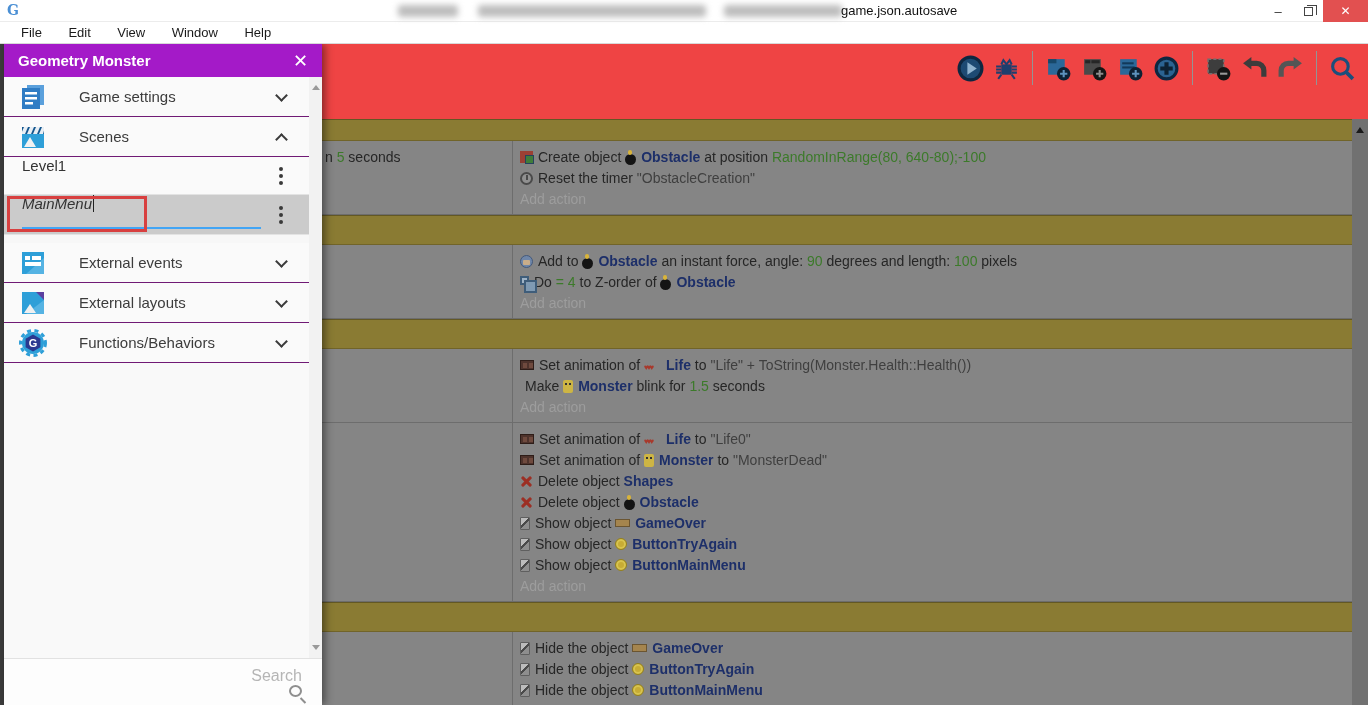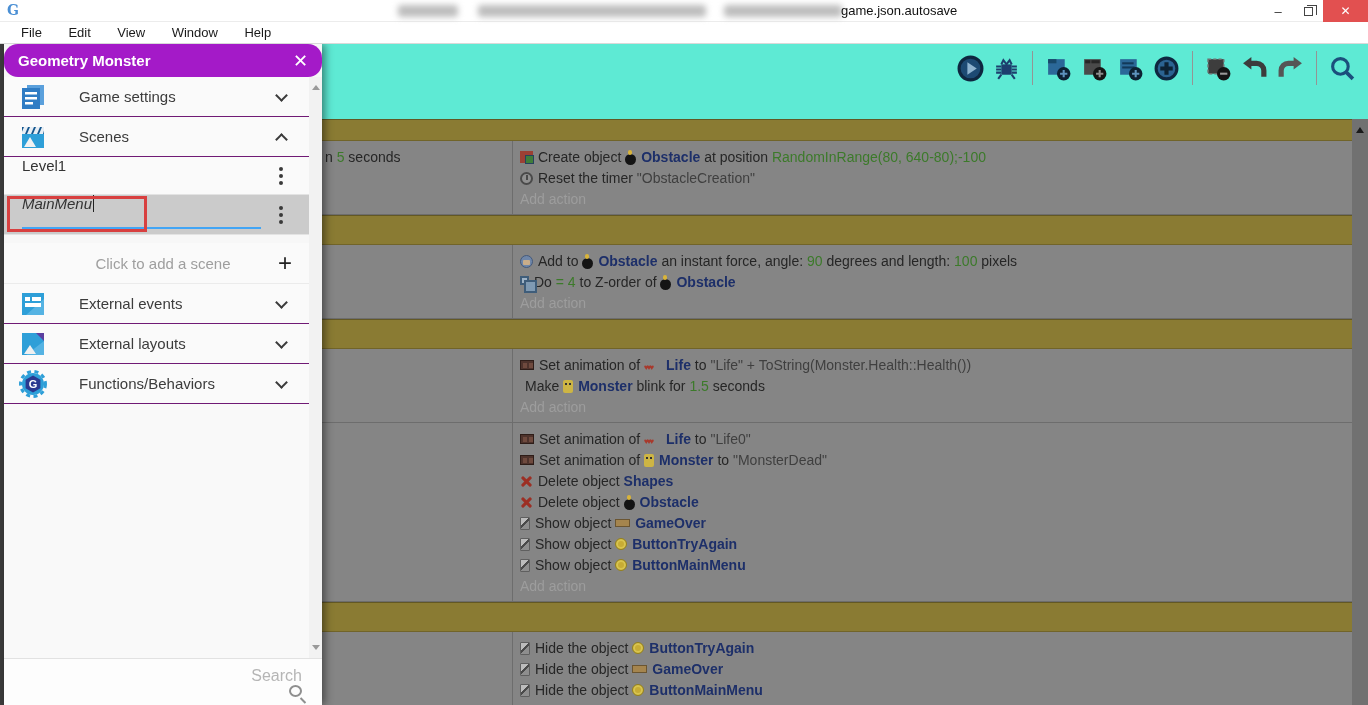--- a/index.html
+++ b/index.html
@@ -30,21 +30,21 @@
   .menubar { position:absolute; top:22px; left:0; width:1368px; height:22px; background:#ffffff;
     border-bottom:1px solid #d9d9d9; z-index:29; padding-left:10px; }
   .menubar span { display:inline-block; padding:3px 11px 0 11px; font-size:13px; color:#1a1a1a; }
 
   .left-strip { position:absolute; left:0; top:23px; width:4px; height:682px; background:#3c3c3c; z-index:20; }
 
   
   .panel { position:absolute; left:4px; top:44px; width:318px; height:661px; background:#f7f7f7;
     z-index:25; box-shadow:3px 0 8px rgba(0,0,0,0.45); }
   .panel-header { height:33px; background:#a41ac8; color:#fff; display:flex; align-items:center;
-    padding:0 14px; font-size:15px; font-weight:bold;border-radius:14px; }
+    padding:0 14px; font-size:15px; font-weight:bold; }
   .panel-close { margin-left:auto; font-size:18px; font-weight:normal; cursor:default; }
   .panel-close::before { content:'✕'; }
   .panel-body { position:absolute; top:33px; left:0; right:0; bottom:47px; background:#f9f9f9; }
   .prow { height:40px; display:flex; align-items:center; border-bottom:1px solid #701a75;
     position:relative; padding-left:14px; background:#fafafa; }
   .prow .licon { width:30px; height:30px; margin-right:31px; flex:0 0 auto; }
   .prow .plabel { font-size:15px; color:#3c3c3c; }
   .chev { width:9px; height:9px; border-right:2px solid #3a3a3a; border-bottom:2px solid #3a3a3a;
     position:absolute; right:36px; }
   .chev.down { transform:rotate(45deg); top:14px; }
@@ -70,21 +70,21 @@
   .mag { margin-left:auto; width:13px; height:13px; border:2px solid #8f8f8f; border-radius:50%; position:relative; }
   .mag::after { content:''; position:absolute; width:2px; height:7px; background:#8f8f8f;
     transform:rotate(-45deg); left:11px; top:10px; }
   .panel-scroll { position:absolute; right:0; top:33px; bottom:47px; width:13px; background:#f2f2f2; }
   .scroll-arrow { position:absolute; left:3px; width:0; height:0; border-left:4px solid transparent;
     border-right:4px solid transparent; }
   .scroll-arrow.up { top:8px; border-bottom:5px solid #9a9a9a; }
   .scroll-arrow.dn { bottom:8px; border-top:5px solid #9a9a9a; }
 
   
-  .events { position:absolute; left:322px; top:44px; width:1046px; height:661px; background:#5eead4; }
+  .events { position:absolute; left:322px; top:44px; width:1046px; height:661px; background:#ef4444; }
   .toolbar { position:absolute; top:4px; right:12px; height:40px; display:flex; align-items:center; gap:9px; }
   .toolbar svg { display:block; }
   .tsep { width:1px; height:34px; background:#949494; margin:0 3px; }
   .ev-scroll { position:absolute; right:0; top:75px; bottom:0; width:16px; background:#717171; }
   .ev-scroll .scroll-arrow.up { left:4px; top:8px; border-bottom:6px solid #1a1a1a; }
 
   .events-list { position:absolute; left:0; top:75px; width:1030px; bottom:0; overflow:hidden; }
   .comment-bar { height:30px; background:#8a7b33; border-top:1px solid rgba(0,0,0,0.28);
     border-bottom:1px solid rgba(0,0,0,0.18); }
   .comment-bar.first { height:22px; }
@@ -258,22 +258,22 @@
           <div class="action-line"><span class="ic ic-visibility"></span><span class="seg seg-t">Show object </span><span class="ic ic-gameover"></span><span class="seg seg-obj">GameOver</span></div>
           <div class="action-line"><span class="ic ic-visibility"></span><span class="seg seg-t">Show object </span><span class="ic ic-button"></span><span class="seg seg-obj">ButtonTryAgain</span></div>
           <div class="action-line"><span class="ic ic-visibility"></span><span class="seg seg-t">Show object </span><span class="ic ic-button"></span><span class="seg seg-obj">ButtonMainMenu</span></div>
           <div class="action-line add-action">Add action</div>
         </div>
       </div>
       <div class="comment-bar"></div>
       <div class="event-row">
         <div class="cond-col"></div>
         <div class="action-col">
+          <div class="action-line"><span class="ic ic-visibility"></span><span class="seg seg-t">Hide the object </span><span class="ic ic-gameover"></span><span class="seg seg-obj">GameOver</span></div>
           <div class="action-line"><span class="ic ic-visibility"></span><span class="seg seg-t">Hide the object </span><span class="ic ic-button"></span><span class="seg seg-obj">ButtonTryAgain</span></div>
-          <div class="action-line"><span class="ic ic-visibility"></span><span class="seg seg-t">Hide the object </span><span class="ic ic-gameover"></span><span class="seg seg-obj">GameOver</span></div>
           <div class="action-line"><span class="ic ic-visibility"></span><span class="seg seg-t">Hide the object </span><span class="ic ic-button"></span><span class="seg seg-obj">ButtonMainMenu</span></div>
           <div class="action-line add-action">Add action</div>
         </div>
       </div>
     </div>
 
   <div class="ev-scroll">
     <div class="scroll-arrow up"></div>
   </div>
 </div>
@@ -328,24 +328,20 @@
       <div class="input-underline"></div>
       <span class="kebab">
           <i></i>
           <i></i>
           <i></i>
         </span>
     </div>
 
     <div class="gap-row"></div>
 
-    <div class="add-scene-row">
-      <span>Click to add a scene</span>
-      <span class="plus-icon"></span>
-    </div>
 
     <div class="prow">
       <svg class="licon" viewBox="0 0 30 30">
         <rect x="4" y="4" width="22" height="22" fill="#2e9fd8"></rect>
         <polygon points="26,10 26,26 8,26" fill="#55b3e3"></polygon>
         <rect x="7" y="8" width="5" height="4" fill="#ffffff"></rect>
         <rect x="14" y="8" width="9" height="4" fill="#ffffff"></rect>
         <rect x="7" y="14" width="16" height="4" fill="#ffffff"></rect>
       </svg>
       <span class="plabel">External events</span>

